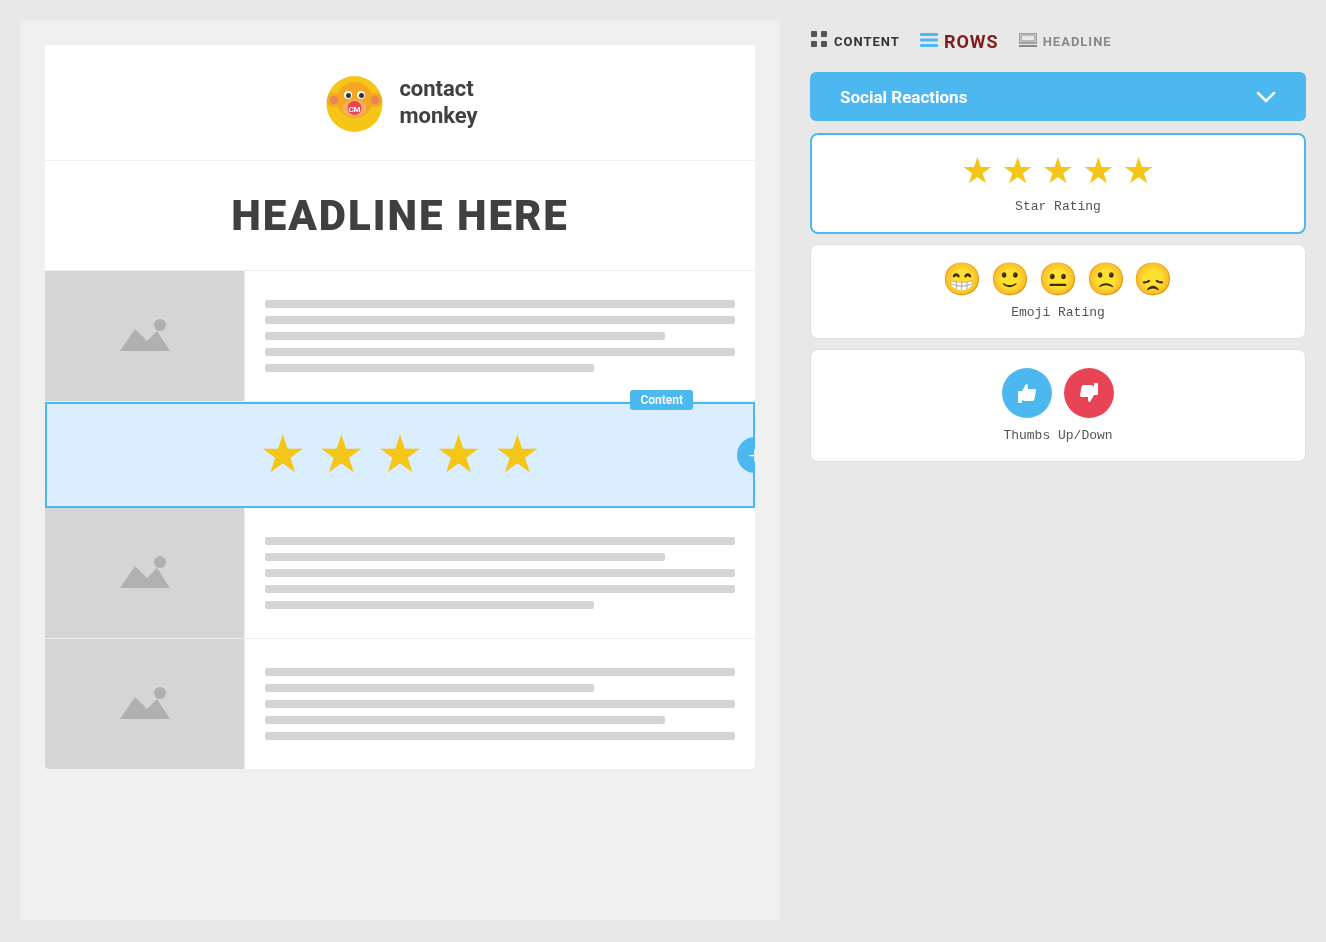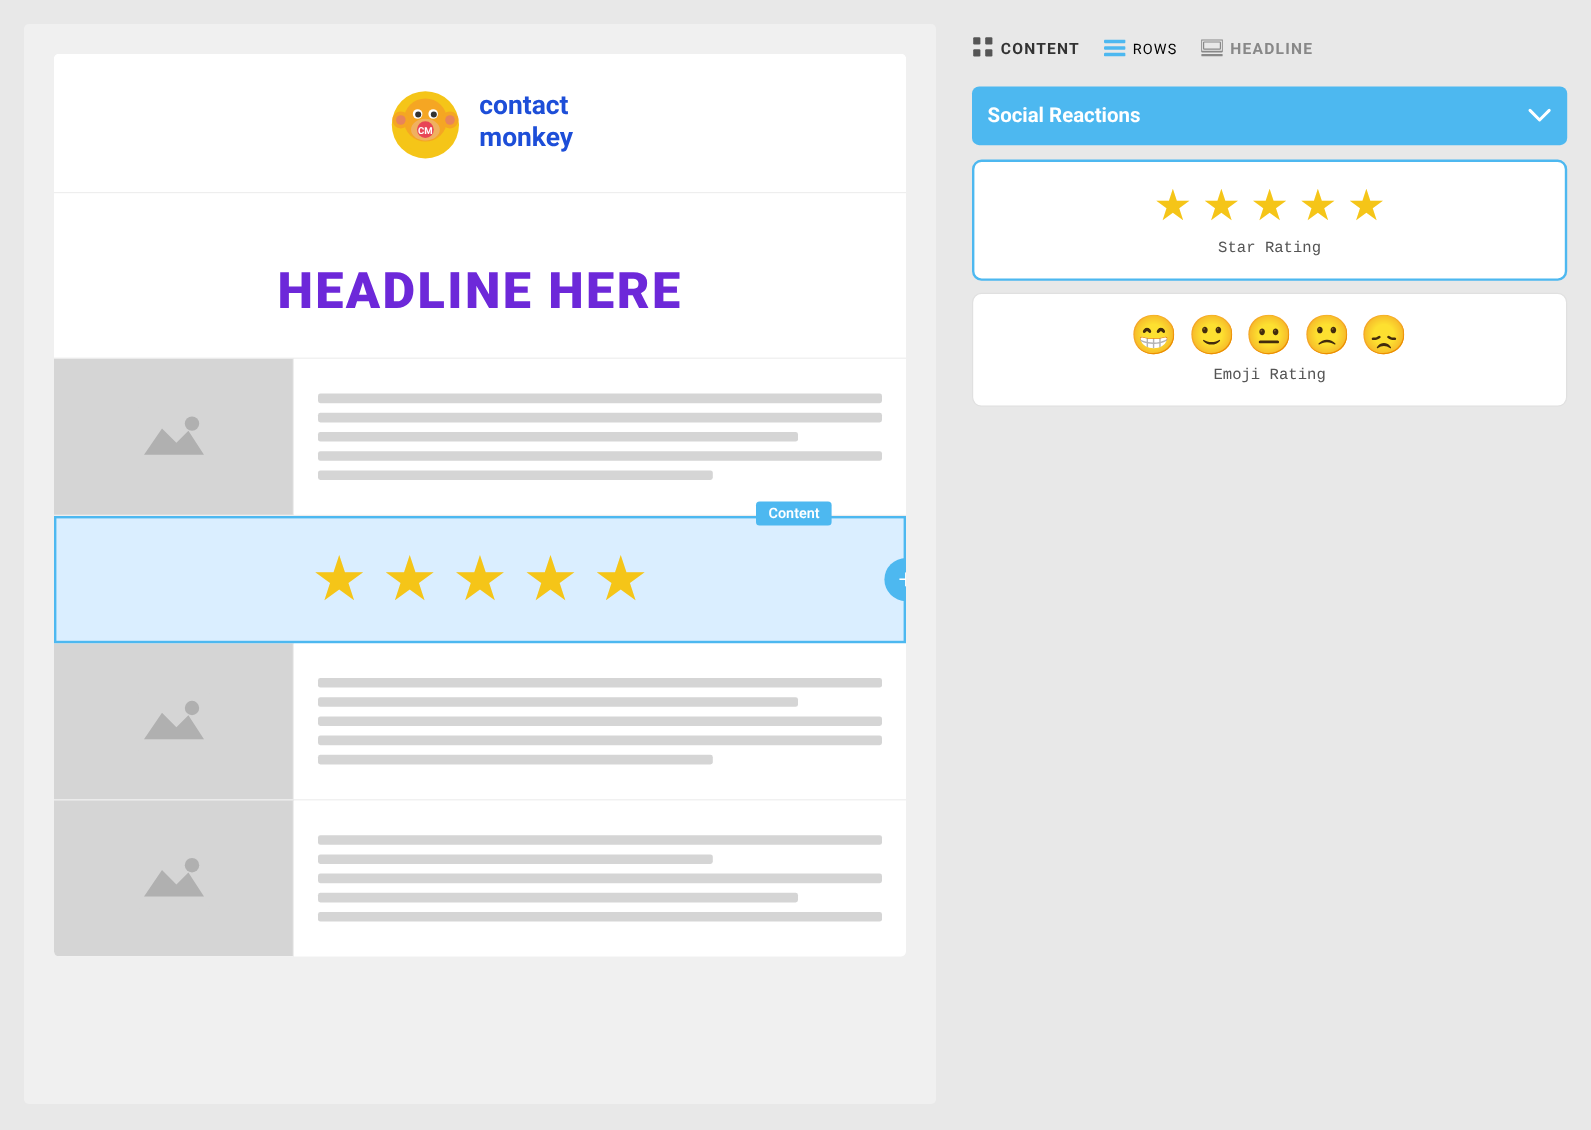--- a/index.html
+++ b/index.html
@@ -46,37 +46,36 @@
     }
 
     .logo-icon {
       width: 65px;
       height: 65px;
     }
 
     .logo-text {
       font-size: 22px;
       font-weight: 700;
-      color: #1d4ed8;
+      color: #404040;
       line-height: 1.2;
     }
 
     
     .email-headline-section {
       padding: 30px 20px;
       text-align: center;
       border-bottom: 1px solid #eee;
     }
 
     .email-headline {
       font-size: 42px;
       font-weight: 900;
-      color: #6d28d9;
+      color: #404040;
       letter-spacing: 2px;
-      margin-top: 28px;
     }
 
     
     .email-content-row {
       display: flex;
       border-bottom: 1px solid #eee;
     }
 
     .email-image-placeholder {
       flex: 0 0 200px;
@@ -195,21 +194,21 @@
       font-size: 16px;
     }
 
     
     .social-reactions-header {
       background: #4db8f0;
       color: white;
       display: flex;
       align-items: center;
       justify-content: space-between;
-      padding: 14px 13px;
+      padding: 14px 30px;
       border-radius: 6px;
       margin-bottom: 12px;
       cursor: pointer;
     }
 
     .social-reactions-title {
       font-size: 17px;
       font-weight: 700;
     }
 
@@ -420,21 +419,21 @@
       <span style="font-size:13px;font-weight:700;color:#333;letter-spacing:1px;">CONTENT</span>
     </div>
     <div class="tab-item">
       <span class="tab-icon">
         <svg width="18" height="14" viewBox="0 0 18 14" fill="none" xmlns="http://www.w3.org/2000/svg">
           <rect x="0" y="0" width="18" height="3" rx="1" fill="#4db8f0"></rect>
           <rect x="0" y="5.5" width="18" height="3" rx="1" fill="#4db8f0"></rect>
           <rect x="0" y="11" width="18" height="3" rx="1" fill="#4db8f0"></rect>
         </svg>
       </span>
-      <span style="font-size:12px;font-weight:400;color:#000000;letter-spacing:1px;">ROWS</span>
+      <span style="font-size:18px;font-weight:700;color:#7f1d1d;letter-spacing:1px;">ROWS</span>
     </div>
     <div class="tab-item">
       <span class="tab-icon">
         <svg width="18" height="14" viewBox="0 0 18 14" fill="none" xmlns="http://www.w3.org/2000/svg">
           <rect x="0" y="0" width="18" height="10" rx="1" fill="none" stroke="#888" stroke-width="1.5"></rect>
           <rect x="2" y="2" width="14" height="6" rx="0.5" fill="none" stroke="#888" stroke-width="1"></rect>
           <rect x="0" y="12" width="18" height="2" rx="0.5" fill="#888"></rect>
         </svg>
       </span>
       <span style="font-size:13px;font-weight:700;color:#888;letter-spacing:1px;">HEADLINE</span>
@@ -465,15 +464,30 @@
     <div class="rating-card-icons">
       <span class="emoji-icon">😁</span>
       <span class="emoji-icon">🙂</span>
       <span class="emoji-icon">😐</span>
       <span class="emoji-icon">🙁</span>
       <span class="emoji-icon">😞</span>
     </div>
     <div class="rating-card-label">Emoji Rating</div>
   </div>
 
+  <div class="rating-card">
+    <div class="thumbs-container">
+      <div class="thumb-btn thumb-up">
+        <svg width="24" height="24" viewBox="0 0 24 24" fill="white" xmlns="http://www.w3.org/2000/svg">
+          <path d="M7 22V10M4 10H7V22H4C3.45 22 3 21.55 3 21V11C3 10.45 3.45 10 4 10ZM7 10L11 3C12.1 3 13 3.9 13 5V8H19.5C20.33 8 21 8.67 21 9.5L19.5 18C19.22 19.12 18.28 20 17.08 20H10C8.9 20 7 19.1 7 18V10Z"></path>
+        </svg>
+      </div>
+      <div class="thumb-btn thumb-down">
+        <svg width="24" height="24" viewBox="0 0 24 24" fill="white" xmlns="http://www.w3.org/2000/svg">
+          <path d="M17 2V14M20 14H17V2H20C20.55 2 21 2.45 21 3V13C21 13.55 20.55 14 20 14ZM17 14L13 21C11.9 21 11 20.1 11 19V16H4.5C3.67 16 3 15.33 3 14.5L4.5 6C4.78 4.88 5.72 4 6.92 4H14C15.1 4 17 4.9 17 6V14Z"></path>
+        </svg>
+      </div>
+    </div>
+    <div class="rating-card-label">Thumbs Up/Down</div>
+  </div>
 
 
 </div>
 
 </body></html>

